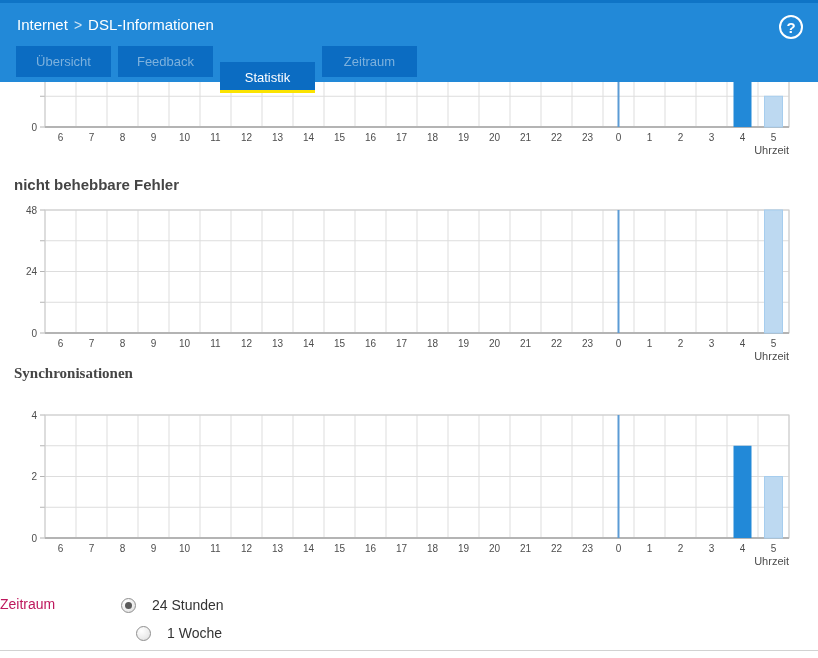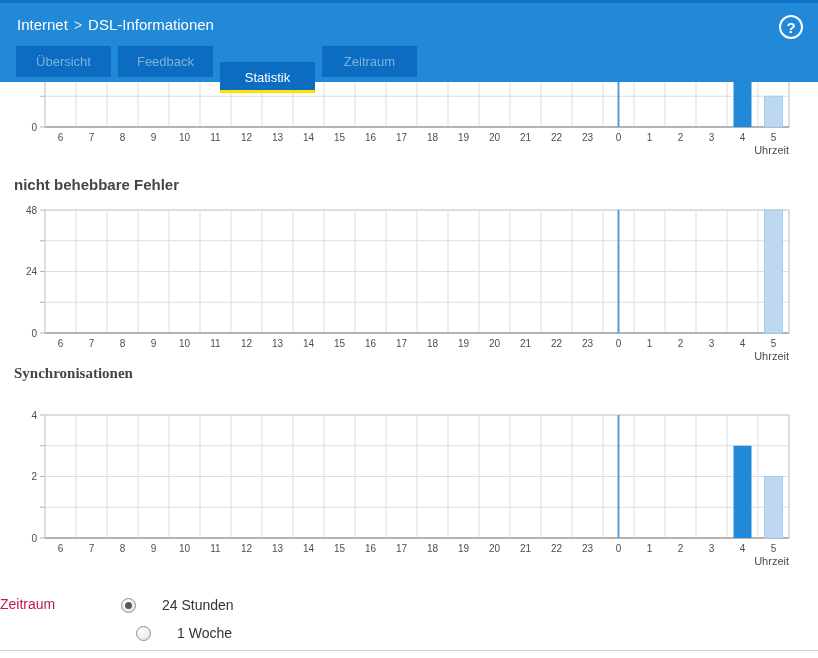--- a/index.html
+++ b/index.html
@@ -19,21 +19,21 @@
        display:flex;align-items:center;justify-content:center;cursor:pointer;}
   .tab.active{color:#ffffff;margin-top:16px;}
   .tab.active::after{content:"";position:absolute;left:0;right:0;bottom:0;height:3px;background:#fbe300;}
   
   .content{position:absolute;top:0;left:0;width:818px;height:658px;z-index:1;}
   .chart-title{position:absolute;left:14px;font-size:15px;font-weight:bold;color:#454545;}
   .chart-svg{position:absolute;left:0;}
   svg text{font-family:"Liberation Sans",sans-serif;}
   
   .zeitraum-label{position:absolute;left:0;top:596px;font-size:14px;color:#be185d;}
-  .opt-row{position:absolute;left:121px;display:flex;align-items:center;gap:26px;cursor:pointer;}
+  .opt-row{position:absolute;left:121px;display:flex;align-items:center;gap:16px;cursor:pointer;}
   .radio{width:15px;height:15px;border-radius:50%;border:1px solid #8f8f8f;box-sizing:border-box;
          background:radial-gradient(circle at 35% 30%, #ffffff 0%, #ececec 60%, #d8d8d8 100%);
          display:flex;align-items:center;justify-content:center;}
   .radio.checked::after{content:"";width:7px;height:7px;border-radius:50%;background:#5a5a5a;}
   .opt-label{font-size:14px;color:#333;}
   .separator{position:absolute;left:0;top:650px;width:818px;height:1px;background:#d2d2d2;}
 </style>
 </head>
 <body>
 

